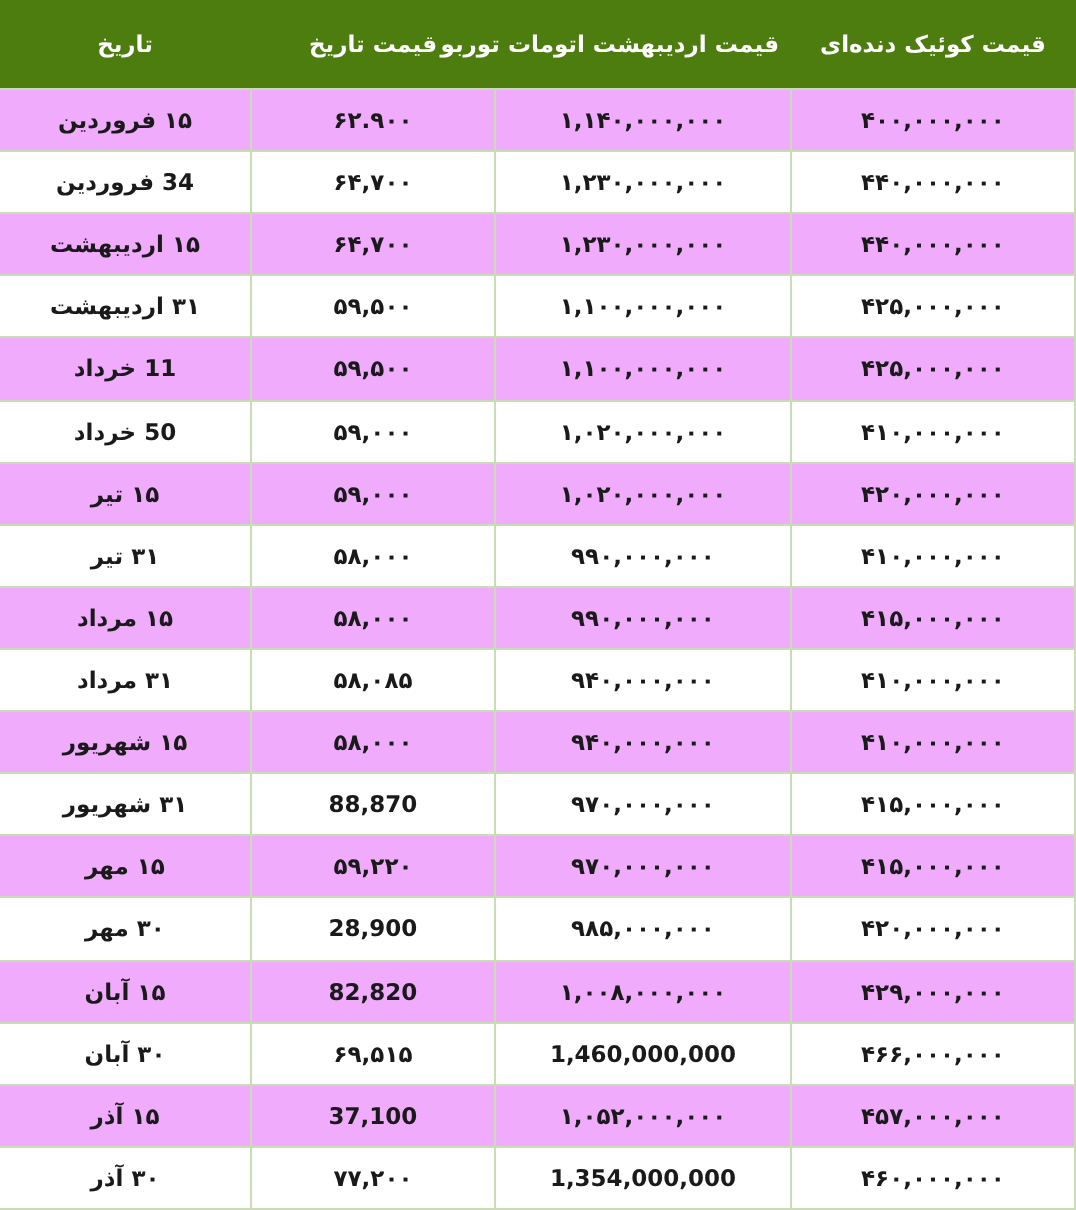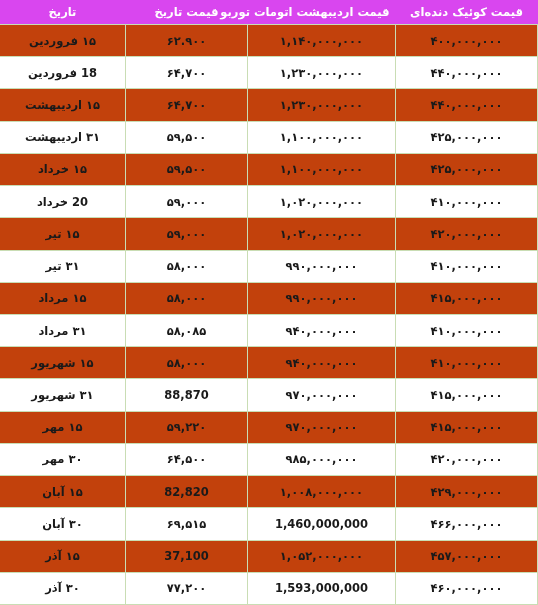--- a/index.html
+++ b/index.html
@@ -14,45 +14,45 @@
     overflow: hidden;
   }
   #price-table {
     width: 538px;
     height: 605px;
     border-collapse: collapse;
     table-layout: fixed;
     direction: rtl;
   }
   #price-table thead th {
-    background: #d946ef;
+    background: #4d7c0f;
     color: #ffffff;
     font-size: 11.5px;
     font-weight: bold;
-    height: 24px;
+    height: 44px;
     padding: 0 6px;
     text-align: center;
     vertical-align: middle;
     border: none;
     white-space: nowrap;
     letter-spacing: -0.2px;
     margin-left: 46px;
   }
   #price-table tbody td {
     font-size: 11.5px;
     color: #1a1a1a;
     text-align: center;
     vertical-align: middle;
     border: 1px solid #c9ddb4;
     padding: 0 4px;
     white-space: nowrap;
     font-weight: bold;
   }
   #price-table tbody tr.row-alt td {
-    background: #c2410c;
+    background: #f0abfc;
   }
   #price-table tbody tr.row-plain td {
     background: #ffffff;
   }
   #price-table tbody td.date-cell {
     font-weight: bold;
   }
   #price-table col.c-quick   { width: 142px; }
   #price-table col.c-dena    { width: 148px; }
   #price-table col.c-dollar  { width: 122px; }
@@ -80,45 +80,45 @@
       <tr class="row-alt">
         <td>۴۰۰,۰۰۰,۰۰۰</td>
         <td>۱,۱۴۰,۰۰۰,۰۰۰</td>
         <td>۶۲.۹۰۰</td>
         <td class="date-cell">۱۵ فروردین</td>
       </tr>
       <tr class="row-plain">
         <td>۴۴۰,۰۰۰,۰۰۰</td>
         <td>۱,۲۳۰,۰۰۰,۰۰۰</td>
         <td>۶۴,۷۰۰</td>
-        <td class="date-cell">18 فروردین</td>
+        <td class="date-cell">34 فروردین</td>
       </tr>
       <tr class="row-alt">
         <td>۴۴۰,۰۰۰,۰۰۰</td>
         <td>۱,۲۳۰,۰۰۰,۰۰۰</td>
         <td>۶۴,۷۰۰</td>
         <td class="date-cell">۱۵ اردیبهشت</td>
       </tr>
       <tr class="row-plain">
         <td>۴۲۵,۰۰۰,۰۰۰</td>
         <td>۱,۱۰۰,۰۰۰,۰۰۰</td>
         <td>۵۹,۵۰۰</td>
         <td class="date-cell">۳۱ اردیبهشت</td>
       </tr>
       <tr class="row-alt">
         <td>۴۲۵,۰۰۰,۰۰۰</td>
         <td>۱,۱۰۰,۰۰۰,۰۰۰</td>
         <td>۵۹,۵۰۰</td>
-        <td class="date-cell">۱۵ خرداد</td>
+        <td class="date-cell">11 خرداد</td>
       </tr>
       <tr class="row-plain">
         <td>۴۱۰,۰۰۰,۰۰۰</td>
         <td>۱,۰۲۰,۰۰۰,۰۰۰</td>
         <td>۵۹,۰۰۰</td>
-        <td class="date-cell">20 خرداد</td>
+        <td class="date-cell">50 خرداد</td>
       </tr>
       <tr class="row-alt">
         <td>۴۲۰,۰۰۰,۰۰۰</td>
         <td>۱,۰۲۰,۰۰۰,۰۰۰</td>
         <td>۵۹,۰۰۰</td>
         <td class="date-cell">۱۵ تیر</td>
       </tr>
       <tr class="row-plain">
         <td>۴۱۰,۰۰۰,۰۰۰</td>
         <td>۹۹۰,۰۰۰,۰۰۰</td>
@@ -151,21 +151,21 @@
       </tr>
       <tr class="row-alt">
         <td>۴۱۵,۰۰۰,۰۰۰</td>
         <td>۹۷۰,۰۰۰,۰۰۰</td>
         <td>۵۹,۲۲۰</td>
         <td class="date-cell">۱۵ مهر</td>
       </tr>
       <tr class="row-plain">
         <td>۴۲۰,۰۰۰,۰۰۰</td>
         <td>۹۸۵,۰۰۰,۰۰۰</td>
-        <td>۶۴,۵۰۰</td>
+        <td>28,900</td>
         <td class="date-cell">۳۰ مهر</td>
       </tr>
       <tr class="row-alt">
         <td>۴۲۹,۰۰۰,۰۰۰</td>
         <td>۱,۰۰۸,۰۰۰,۰۰۰</td>
         <td>82,820</td>
         <td class="date-cell">۱۵ آبان</td>
       </tr>
       <tr class="row-plain">
         <td>۴۶۶,۰۰۰,۰۰۰</td>
@@ -174,18 +174,18 @@
         <td class="date-cell">۳۰ آبان</td>
       </tr>
       <tr class="row-alt">
         <td>۴۵۷,۰۰۰,۰۰۰</td>
         <td>۱,۰۵۲,۰۰۰,۰۰۰</td>
         <td>37,100</td>
         <td class="date-cell">۱۵ آذر</td>
       </tr>
       <tr class="row-plain">
         <td>۴۶۰,۰۰۰,۰۰۰</td>
-        <td>1,593,000,000</td>
+        <td>1,354,000,000</td>
         <td>۷۷,۲۰۰</td>
         <td class="date-cell">۳۰ آذر</td>
       </tr>
     </tbody>
 </table>
 
 </body></html>

